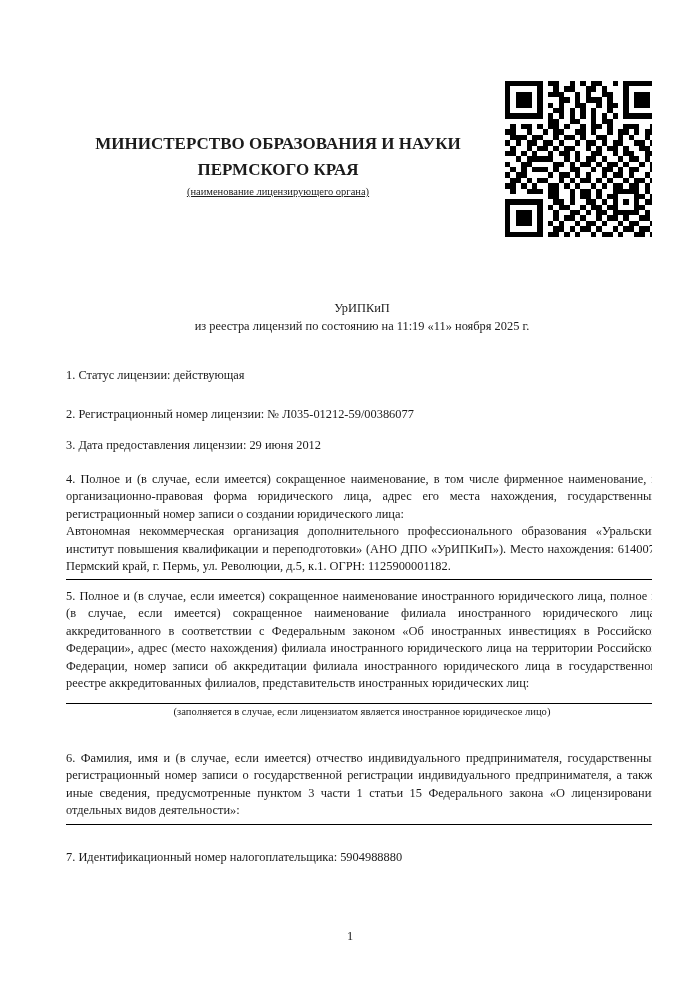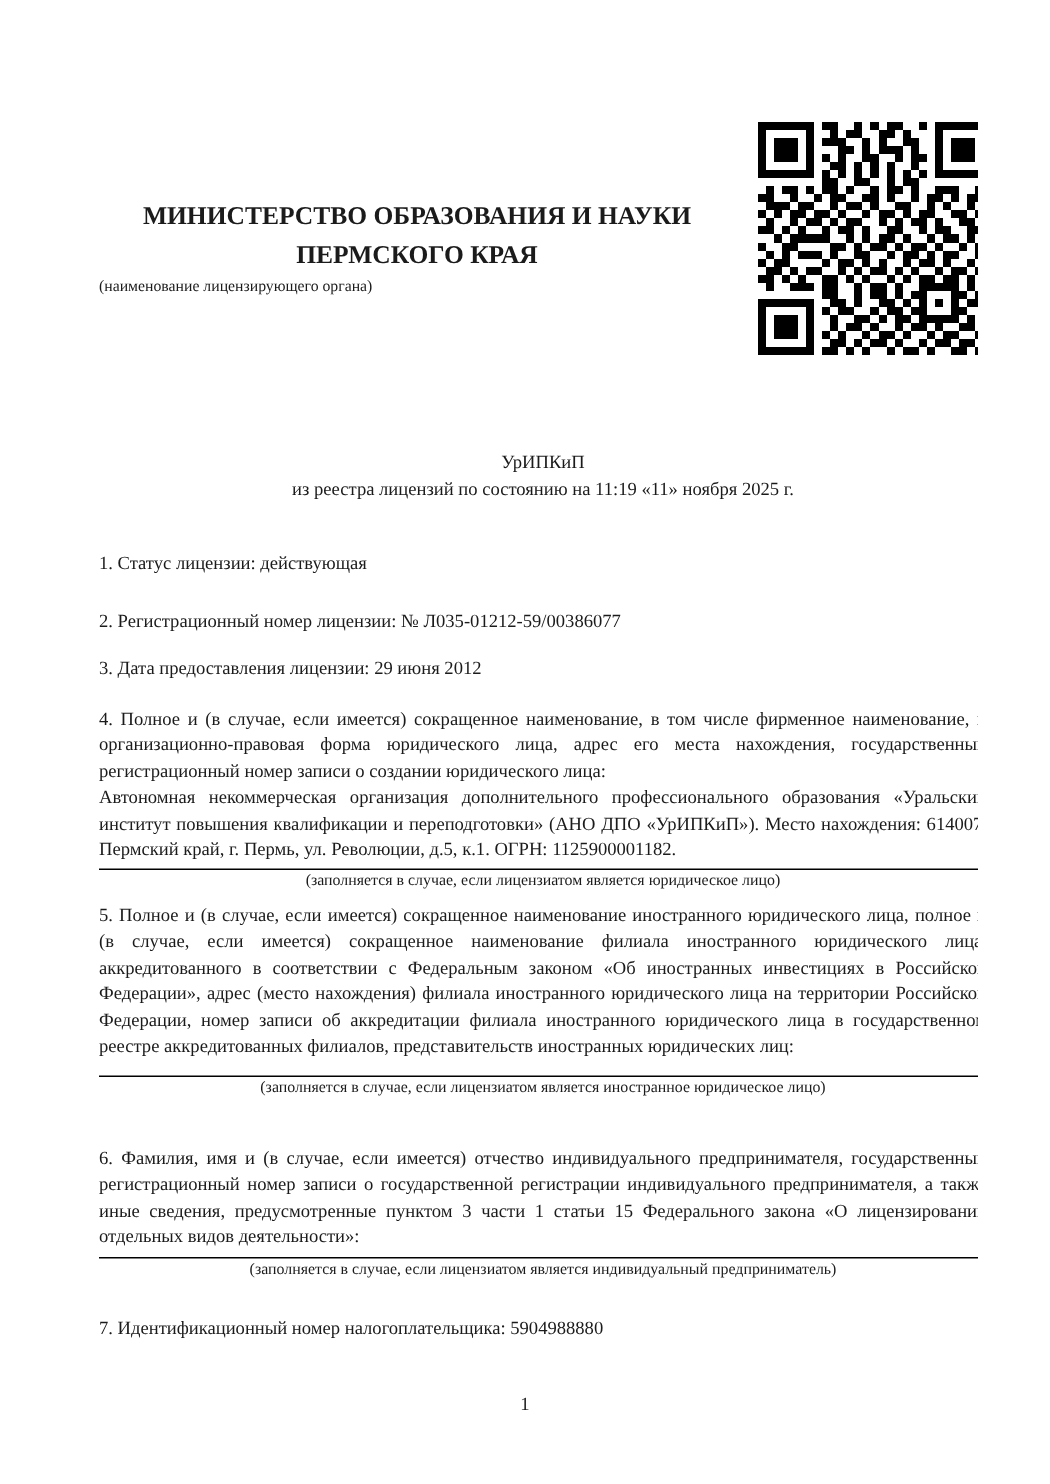--- a/index.html
+++ b/index.html
@@ -11,21 +11,21 @@
     font-family:"Liberation Serif","DejaVu Serif",serif;
     color:#1b1b1b;
     overflow:hidden;
   }
   .header-text {
     position:absolute; left:66px; top:131px; width:424px;
     text-align:center; font-weight:bold; font-size:17px; line-height:26px;
   }
   .header-sub {
     position:absolute; left:66px; top:186px; width:424px;
-    font-size:10.5px;
+    text-align:center; font-size:10.5px;text-decoration:underline;
   }
   .qr {
     position:absolute; left:505px; top:81px; width:156px; height:156px;
   }
   .content {
     position:absolute; left:66px; top:300px; width:592px;
     font-size:12.4px; line-height:17.5px;
   }
   .doc-title { text-align:center; }
   .para { text-align:left; }
@@ -516,29 +516,27 @@
 
     <div class="para mt-p1">1. Статус лицензии: действующая</div>
 
     <div class="para mt-p2">2. Регистрационный номер лицензии: № Л035-01212-59/00386077</div>
 
     <div class="para mt-p3">3. Дата предоставления лицензии: 29 июня 2012</div>
 
     <div class="para justify mt-p4">4. Полное и (в случае, если имеется) сокращенное наименование, в том числе фирменное наименование, и организационно-правовая форма юридического лица, адрес его места нахождения, государственный регистрационный номер записи о создании юридического лица:</div>
     <div class="para justify">Автономная некоммерческая организация дополнительного профессионального образования «Уральский институт повышения квалификации и переподготовки» (АНО ДПО «УрИПКиП»). Место нахождения: 614007, Пермский край, г. Пермь, ул. Революции, д.5, к.1. ОГРН: 1125900001182.</div>
     <div class="rule mt-rule1"></div>
-    <div class="caption mt-cap4">(заполняется в случае, если лицензиатом является юридическое лицо)</div>
 
     <div class="para justify mt-p5">5. Полное и (в случае, если имеется) сокращенное наименование иностранного юридического лица, полное и (в случае, если имеется) сокращенное наименование филиала иностранного юридического лица, аккредитованного в соответствии с Федеральным законом «Об иностранных инвестициях в Российской Федерации», адрес (место нахождения) филиала иностранного юридического лица на территории Российской Федерации, номер записи об аккредитации филиала иностранного юридического лица в государственном реестре аккредитованных филиалов, представительств иностранных юридических лиц:</div>
     <div class="rule mt-rule2"></div>
     <div class="caption mt-cap5">(заполняется в случае, если лицензиатом является иностранное юридическое лицо)</div>
 
     <div class="para justify mt-p6">6. Фамилия, имя и (в случае, если имеется) отчество индивидуального предпринимателя, государственный регистрационный номер записи о государственной регистрации индивидуального предпринимателя, а также иные сведения, предусмотренные пунктом 3 части 1 статьи 15 Федерального закона «О лицензировании отдельных видов деятельности»:</div>
     <div class="rule mt-rule3"></div>
-    <div class="caption mt-cap6">(заполняется в случае, если лицензиатом является индивидуальный предприниматель)</div>
 
     <div class="para mt-p7">7. Идентификационный номер налогоплательщика: 5904988880</div>
 
   </div>
 
   <div class="page-num">1</div>
 
 </div>
 
 </body></html>

